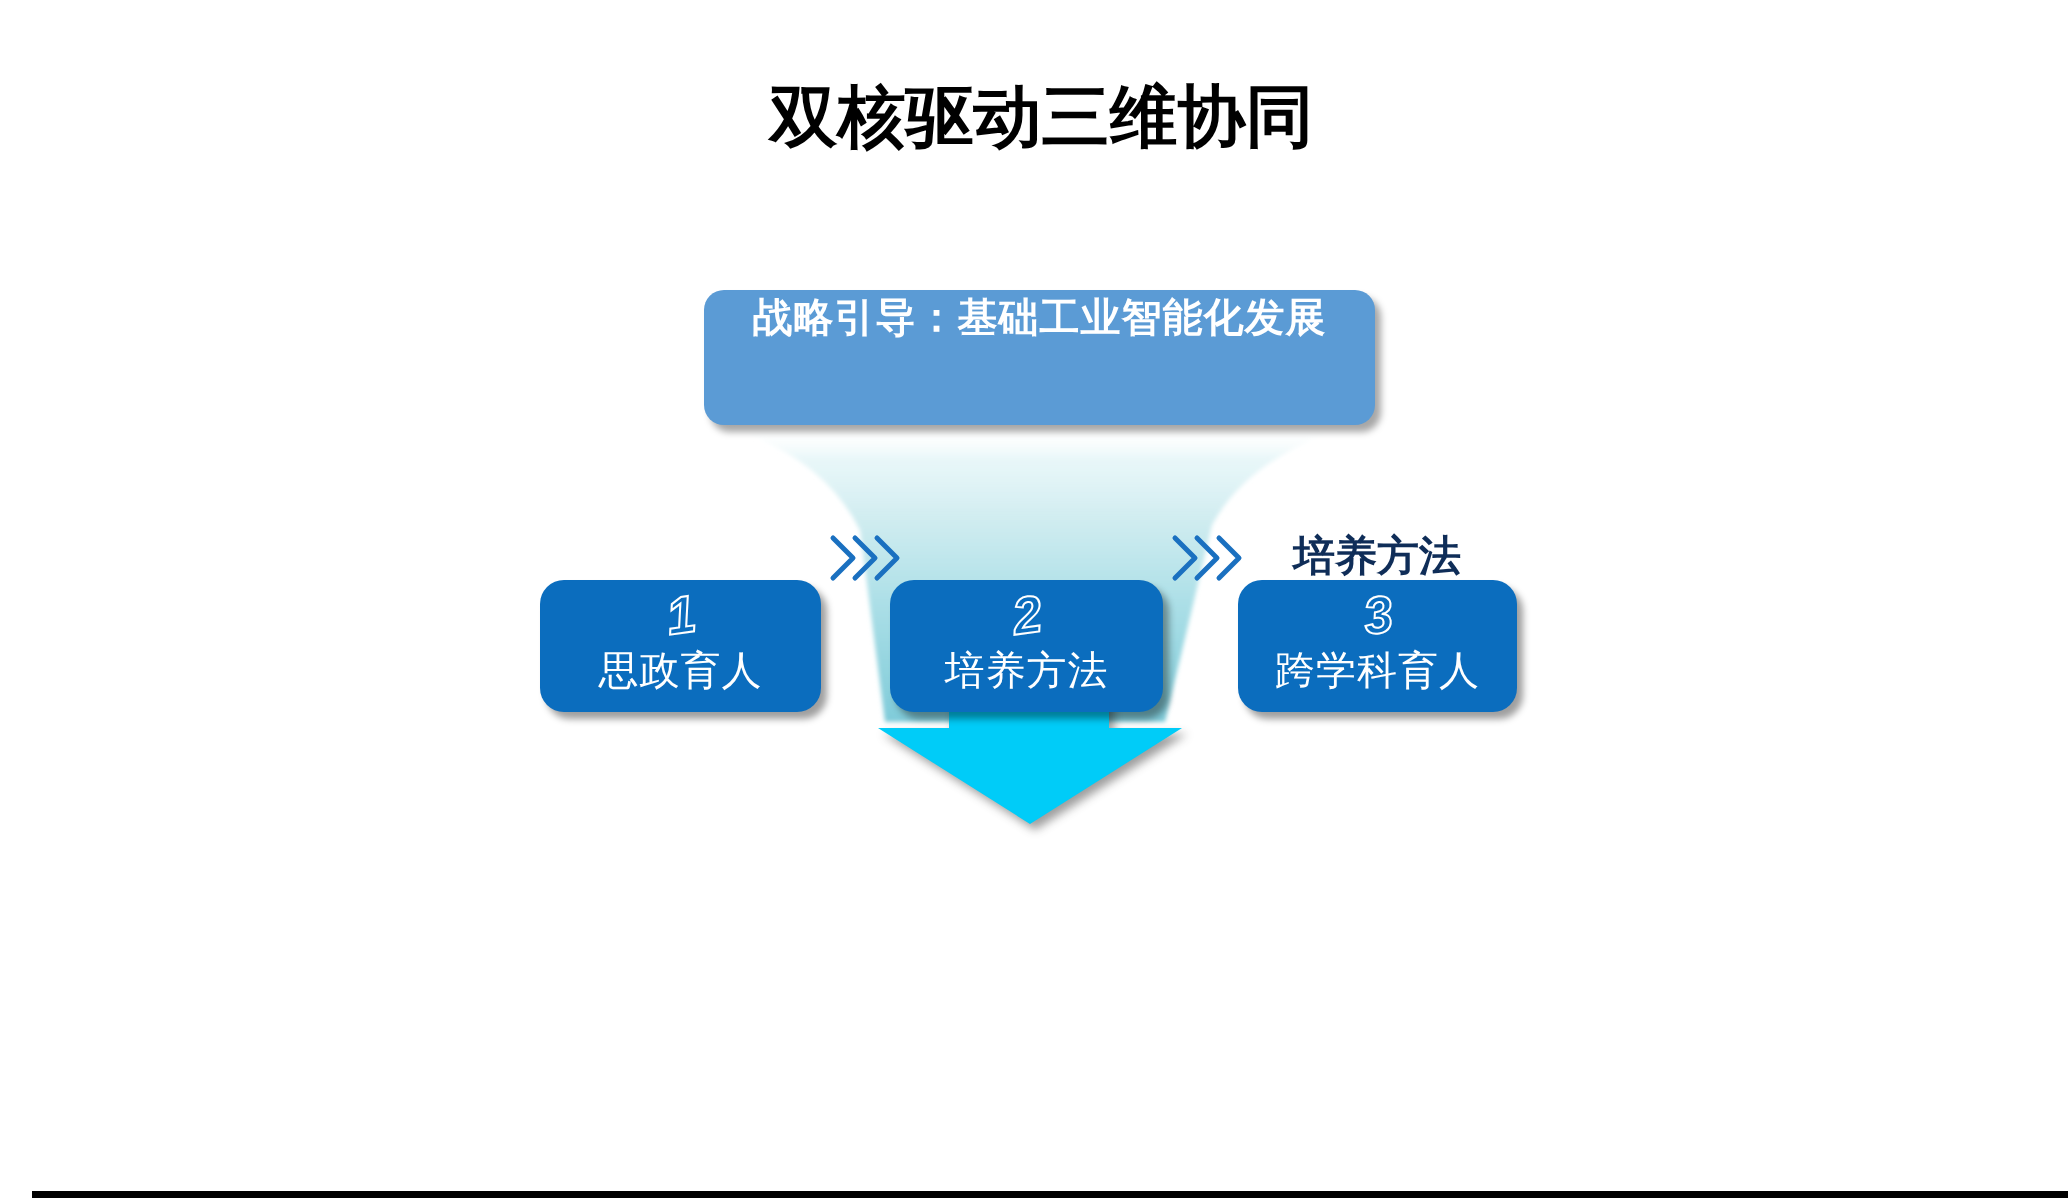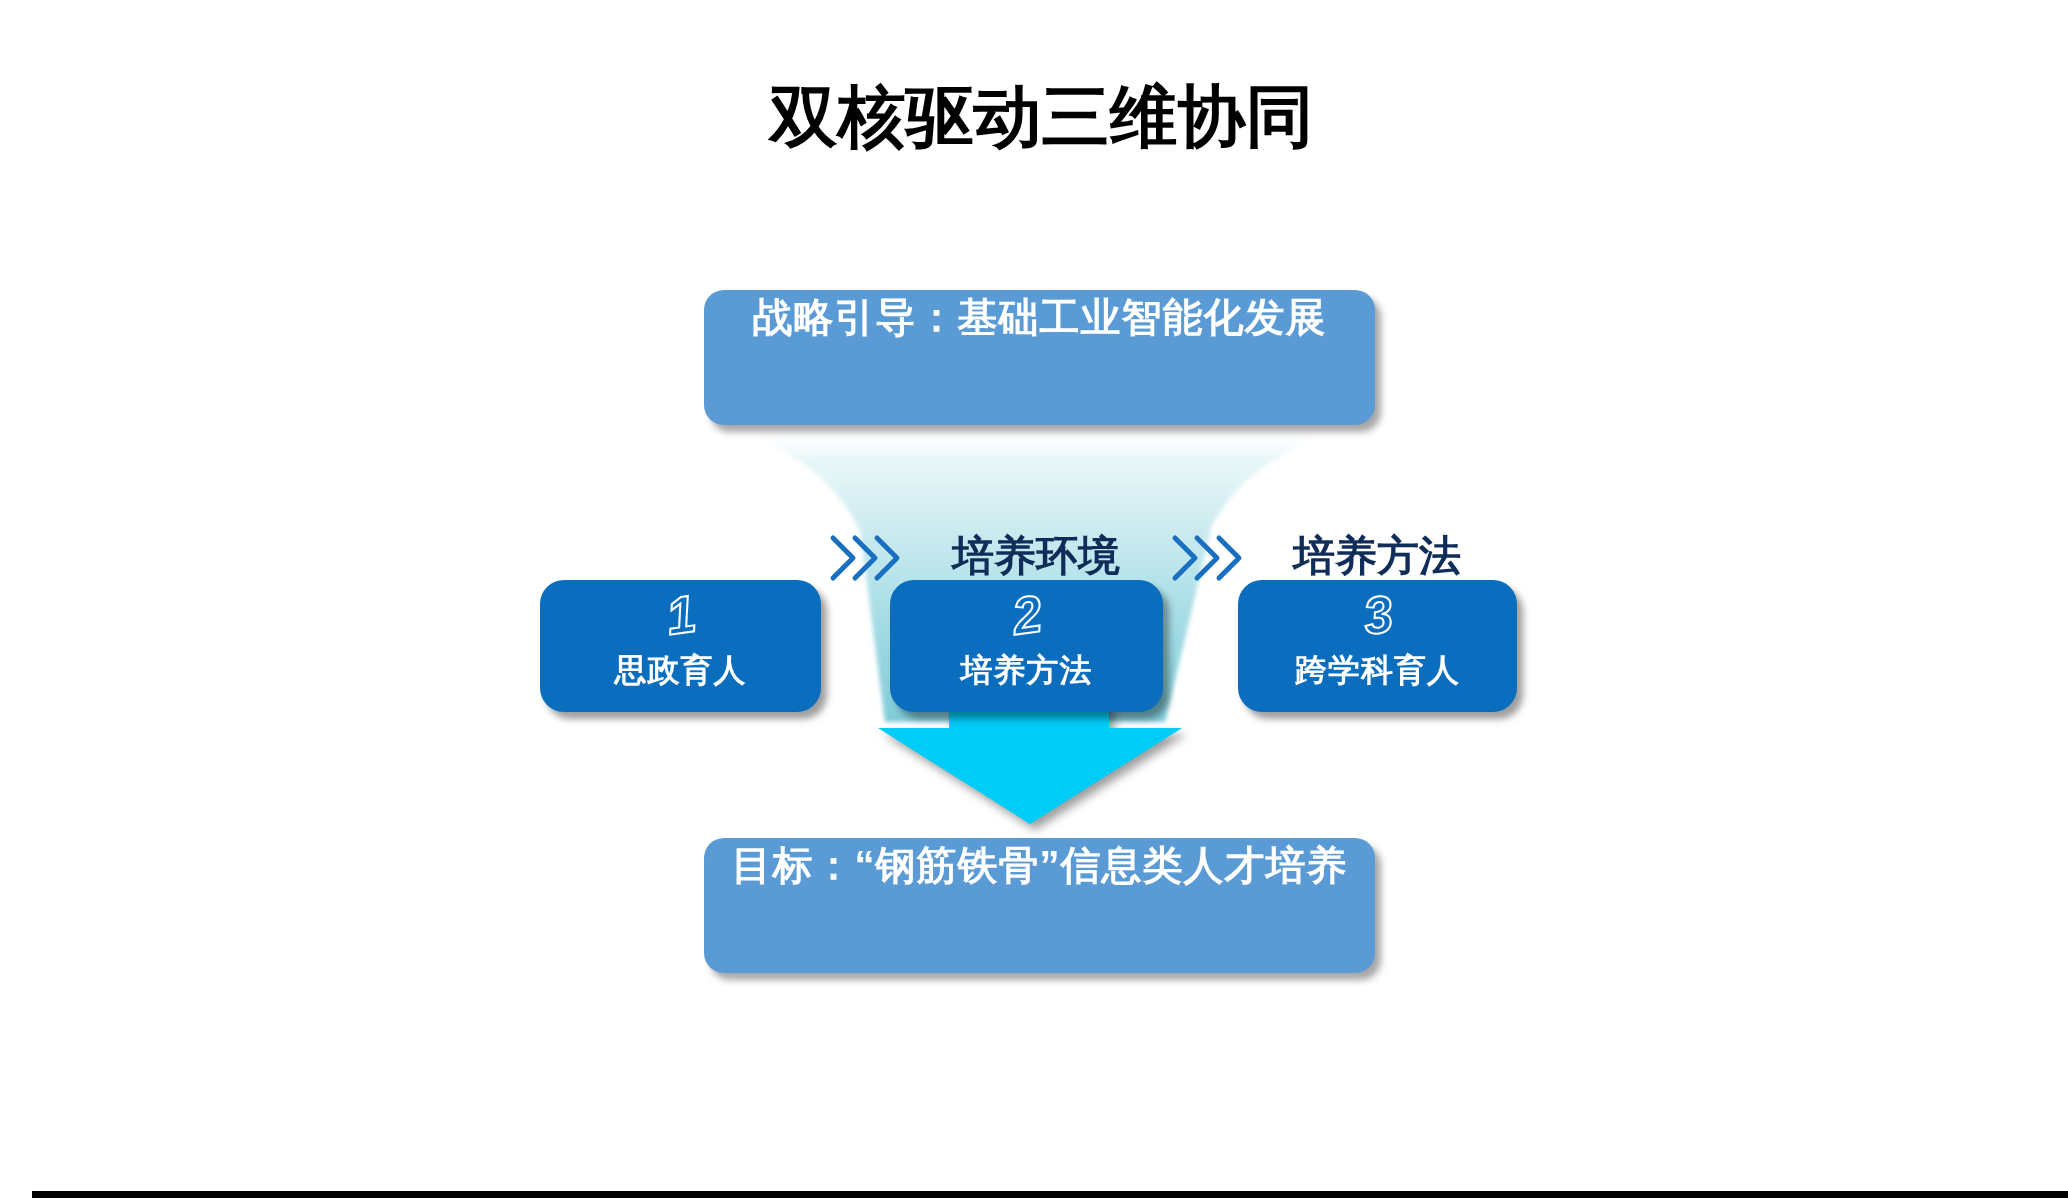--- a/index.html
+++ b/index.html
@@ -29,21 +29,21 @@
   }
   .chevrons{position:absolute;top:534px;z-index:3;}
   .pillar{
     position:absolute;top:580px;height:132px;border-radius:24px;
     background:var(--box-dark-blue);
     box-shadow:6px 7px 7px rgba(0,0,0,0.38);
     display:flex;flex-direction:column;align-items:center;z-index:3;
   }
   .pillar .num{margin-top:4px;}
   .pillar .plabel{
-    color:var(--box-text-white);font-size:32px;font-weight:700;
+    color:var(--box-text-white);font-size:40px;font-weight:400;
     line-height:48px;letter-spacing:1px;
   }
   .bottom-bar{
     position:absolute;left:0;top:1191px;width:2068px;height:7px;background:#000;z-index:5;
   }
 </style>
 </head>
 <body>
 
 <div class="canvas">
@@ -67,21 +67,20 @@
     <path d="M917,696 L1077,696 L1077,728 L1150,728 L998,824 L846,728 L917,728 Z" style="fill:var(--arrow-cyan);filter:drop-shadow(5px 6px 5px rgba(40,40,40,0.45));"></path>
   </svg>
 
   <div class="bigbox strategy">
     <span>战略引导：基础工业智能化发展</span>
   </div>
 
   <svg class="chevrons" style="left:797px;" width="72" height="48" viewBox="0 0 72 48">
     <path d="M4,4 L24,24 L4,44 M26,4 L46,24 L26,44 M48,4 L68,24 L48,44" fill="none" style="stroke:var(--chevron-blue)" stroke-width="5" stroke-linecap="round" stroke-linejoin="round"></path>
   </svg>
-  <div class="dim-label" style="left:854px;">培养环境</div>
   <svg class="chevrons" style="left:1139px;" width="72" height="48" viewBox="0 0 72 48">
     <path d="M4,4 L24,24 L4,44 M26,4 L46,24 L26,44 M48,4 L68,24 L48,44" fill="none" style="stroke:var(--chevron-blue)" stroke-width="5" stroke-linecap="round" stroke-linejoin="round"></path>
   </svg>
   <div class="dim-label" style="left:1195px;text-align:center;">培养方法</div>
 
   <div class="pillar" style="left:508px;width:281px;">
     <svg class="num" width="64" height="62" viewBox="0 0 64 62">
       <text x="32" y="49" text-anchor="middle" font-size="52" font-weight="bold" font-style="italic" font-family="Liberation Sans, sans-serif" fill="none" stroke="#FFFFFF" stroke-width="2" transform="rotate(-8 32 31)">1</text>
     </svg>
     <div class="plabel">思政育人</div>
@@ -92,18 +91,15 @@
     </svg>
     <div class="plabel">培养方法</div>
   </div>
   <div class="pillar" style="left:1206px;width:279px;">
     <svg class="num" width="64" height="62" viewBox="0 0 64 62">
       <text x="32" y="49" text-anchor="middle" font-size="52" font-weight="bold" font-style="italic" font-family="Liberation Sans, sans-serif" fill="none" stroke="#FFFFFF" stroke-width="2" transform="rotate(-8 32 31)">3</text>
     </svg>
     <div class="plabel">跨学科育人</div>
   </div>
 
-  <div class="bigbox goal">
-    <span>目标：“钢筋铁骨”信息类人才培养</span>
-  </div>
 
   <div class="bottom-bar"></div>
 </div>
 
 </body></html>

